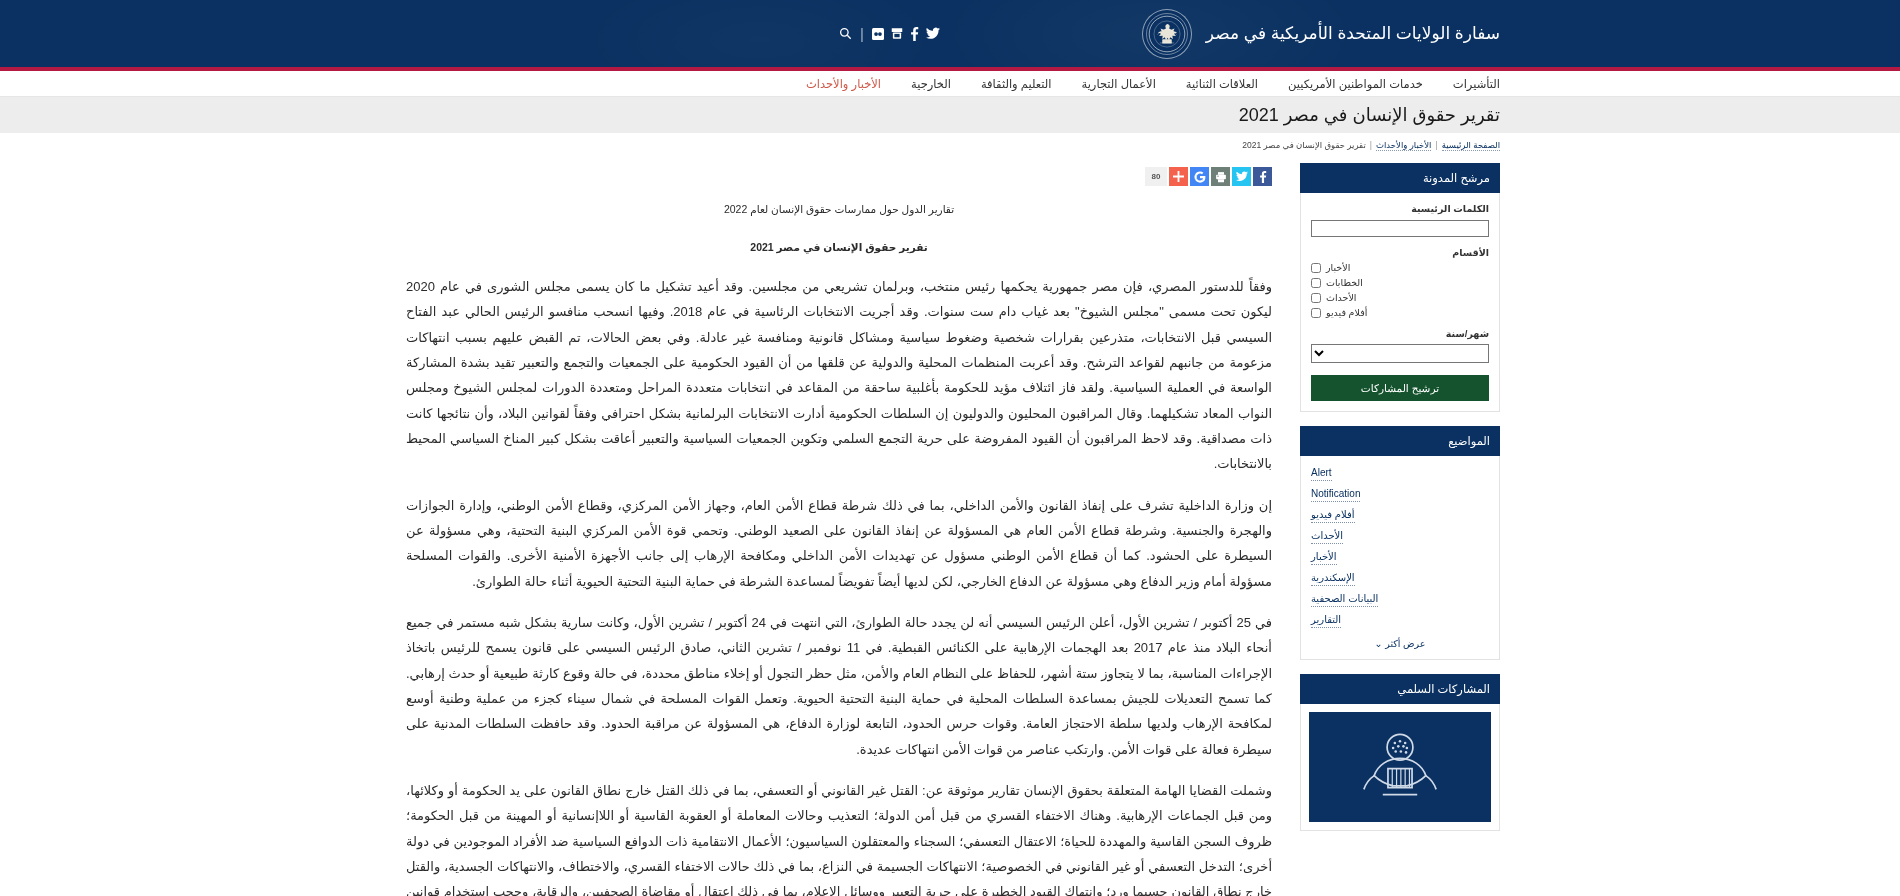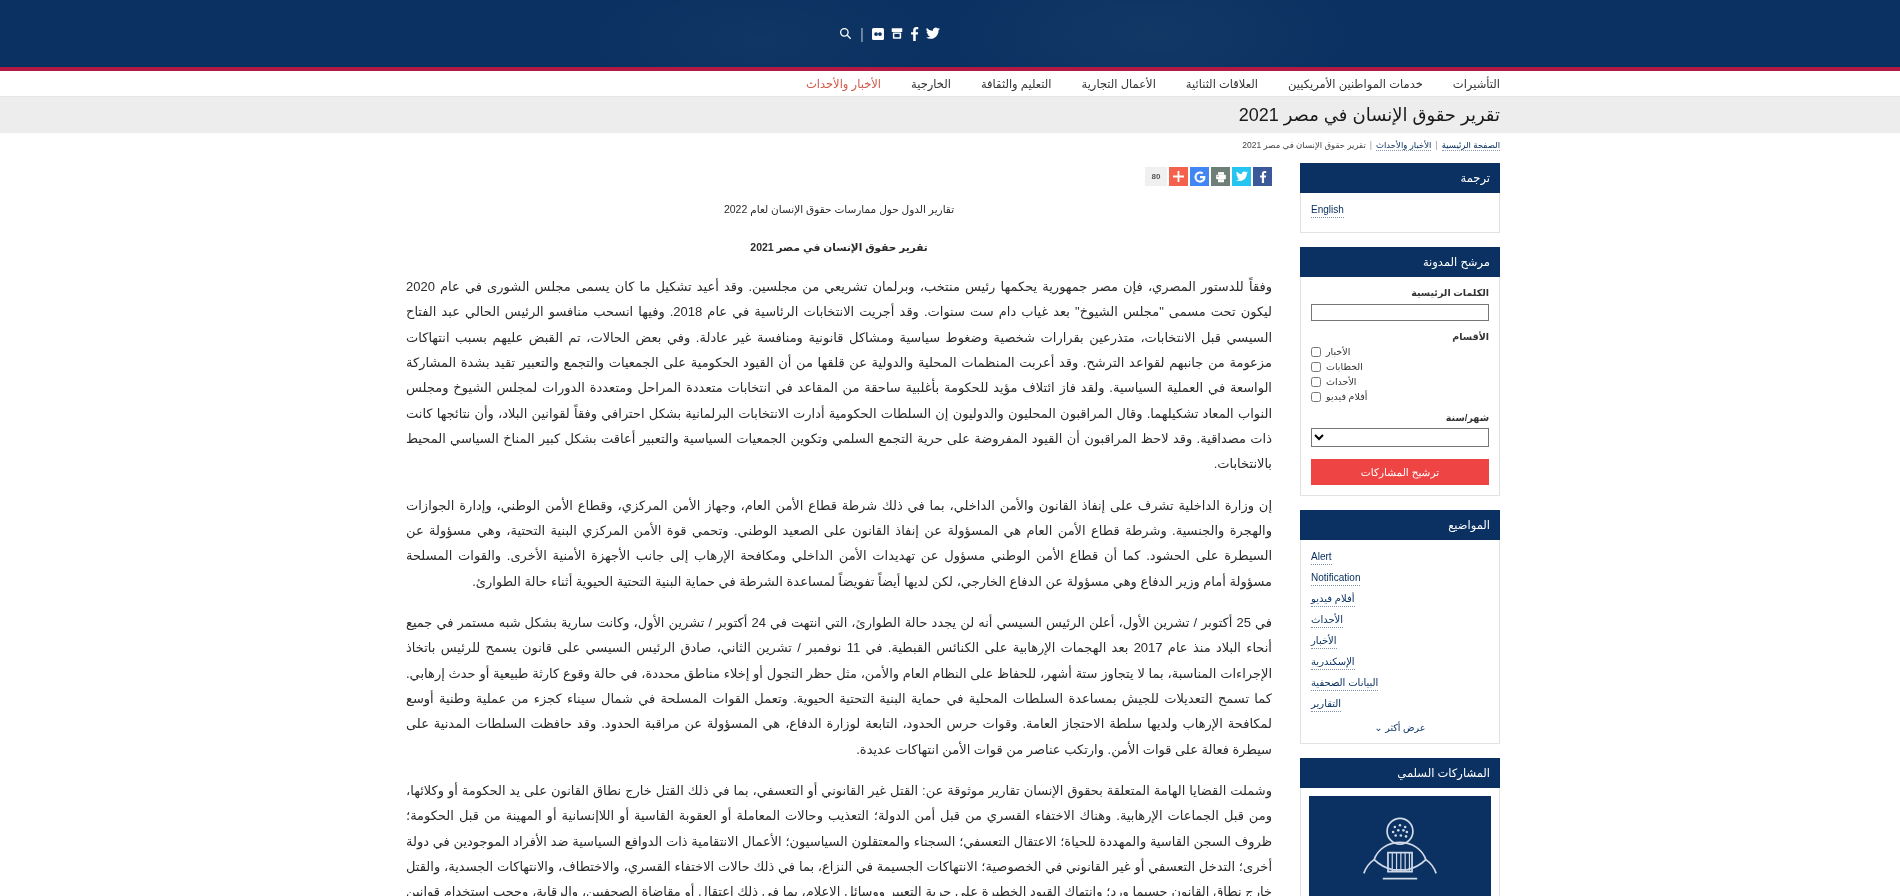--- a/index.html
+++ b/index.html
@@ -213,21 +213,21 @@
   .checkrow input[type=checkbox] { width: 10px; height: 10px; margin: 0; }
   .checkrow label { font-size: 9.5px; color: #333; cursor: pointer; }
   .select-input {
     width: 100%; height: 19px;
     border: 1px solid #767676; background: #fff;
     font-size: 10px; font-family: "Liberation Sans", sans-serif;
     direction: rtl;
   }
   .filter-btn {
     display: block; width: 100%; margin-top: 12px;
-    background: #ef4444; color: #fff;
+    background: #14532d; color: #fff;
     border: none; padding: 7px 0;
     font-size: 10.5px; cursor: pointer;
     font-family: "Liberation Sans", sans-serif;
   }
   .show-more {
     display: block; text-align: center;
     font-size: 9.5px; color: #0a3161;
     margin-top: 10px; cursor: pointer; text-decoration: none;
   }
   .recent-thumb {
@@ -237,20 +237,37 @@
     margin-top: 2px;
   }
   .recent-thumb svg { width: 86px; height: 86px; }
   .widget-body.tight { padding: 6px 8px 8px 8px; }
 </style>
 </head>
 <body>
 
 <header class="site-header">
   <div class="header-inner">
+    <div class="brand">
+      <span class="brand-title">سفارة الولايات المتحدة الأمريكية في مصر</span>
+      <span class="seal">
+        <svg viewBox="0 0 64 64" aria-hidden="true">
+          <circle cx="32" cy="32" r="30" fill="none" stroke="#ffffff" stroke-width="1.2" opacity="0.8"></circle>
+          <circle cx="32" cy="32" r="22" fill="none" stroke="#ffffff" stroke-width="0.8" opacity="0.55"></circle>
+          <g fill="#e8e4d8">
+            <path d="M32 15c2.6 0 4.6 1.9 4.6 4.3 0 1.2-.5 2.3-1.3 3.1l3.8 2.6 5.6-2.2-2 4.4 6.4 1.9-5.2 2.5 3.3 3.9-6.2-.6 1 5.6-4.6-3.2-1.9 5.6-2.6-4.6-2.6 4.6-1.9-5.6-4.6 3.2 1-5.6-6.2.6 3.3-3.9-5.2-2.5 6.4-1.9-2-4.4 5.6 2.2 3.8-2.6c-.8-.8-1.3-1.9-1.3-3.1 0-2.4 2-4.3 4.6-4.3z"></path>
+            <rect x="24" y="41" width="16" height="7" rx="1"></rect>
+          </g>
+          <g fill="none" stroke="#ffffff" stroke-width="0.7" opacity="0.75">
+            <path d="M16 33c4-6 10-9 16-9s12 3 16 9"></path>
+            <path d="M20 47h24"></path>
+          </g>
+        </svg>
+      </span>
+    </div>
 
     <div class="header-icons">
       <span class="hicon">
         <svg width="13" height="13" viewBox="0 0 16 16" fill="none" stroke="#fff" stroke-width="1.6">
           <circle cx="6.6" cy="6.6" r="4.6"></circle>
             <path d="M10.2 10.2 L14.4 14.4"></path>
         </svg>
       </span>
       <span class="hsep">|</span>
       <span class="hicon">
@@ -356,26 +373,20 @@
       <p class="art-center bold">تقرير حقوق الإنسان في مصر 2021</p>
       <p class="art-para">وفقاً للدستور المصري، فإن مصر جمهورية يحكمها رئيس منتخب، وبرلمان تشريعي من مجلسين. وقد أعيد تشكيل ما كان يسمى مجلس الشورى في عام 2020 ليكون تحت مسمى "مجلس الشيوخ" بعد غياب دام ست سنوات. وقد أجريت الانتخابات الرئاسية في عام 2018. وفيها انسحب منافسو الرئيس الحالي عبد الفتاح السيسي قبل الانتخابات، متذرعين بقرارات شخصية وضغوط سياسية ومشاكل قانونية ومنافسة غير عادلة. وفي بعض الحالات، تم القبض عليهم بسبب انتهاكات مزعومة من جانبهم لقواعد الترشح. وقد أعربت المنظمات المحلية والدولية عن قلقها من أن القيود الحكومية على الجمعيات والتجمع والتعبير تقيد بشدة المشاركة الواسعة في العملية السياسية. ولقد فاز ائتلاف مؤيد للحكومة بأغلبية ساحقة من المقاعد في انتخابات متعددة المراحل ومتعددة الدورات لمجلس الشيوخ ومجلس النواب المعاد تشكيلهما. وقال المراقبون المحليون والدوليون إن السلطات الحكومية أدارت الانتخابات البرلمانية بشكل احترافي وفقاً لقوانين البلاد، وأن نتائجها كانت ذات مصداقية. وقد لاحظ المراقبون أن القيود المفروضة على حرية التجمع السلمي وتكوين الجمعيات السياسية والتعبير أعاقت بشكل كبير المناخ السياسي المحيط بالانتخابات.</p>
       <p class="art-para">إن وزارة الداخلية تشرف على إنفاذ القانون والأمن الداخلي، بما في ذلك شرطة قطاع الأمن العام، وجهاز الأمن المركزي، وقطاع الأمن الوطني، وإدارة الجوازات والهجرة والجنسية. وشرطة قطاع الأمن العام هي المسؤولة عن إنفاذ القانون على الصعيد الوطني. وتحمي قوة الأمن المركزي البنية التحتية، وهي مسؤولة عن السيطرة على الحشود. كما أن قطاع الأمن الوطني مسؤول عن تهديدات الأمن الداخلي ومكافحة الإرهاب إلى جانب الأجهزة الأمنية الأخرى. والقوات المسلحة مسؤولة أمام وزير الدفاع وهي مسؤولة عن الدفاع الخارجي، لكن لديها أيضاً تفويضاً لمساعدة الشرطة في حماية البنية التحتية الحيوية أثناء حالة الطوارئ.</p>
       <p class="art-para">في 25 أكتوبر / تشرين الأول، أعلن الرئيس السيسي أنه لن يجدد حالة الطوارئ، التي انتهت في 24 أكتوبر / تشرين الأول، وكانت سارية بشكل شبه مستمر في جميع أنحاء البلاد منذ عام 2017 بعد الهجمات الإرهابية على الكنائس القبطية. في 11 نوفمبر / تشرين الثاني، صادق الرئيس السيسي على قانون يسمح للرئيس باتخاذ الإجراءات المناسبة، بما لا يتجاوز ستة أشهر، للحفاظ على النظام العام والأمن، مثل حظر التجول أو إخلاء مناطق محددة، في حالة وقوع كارثة طبيعية أو حدث إرهابي. كما تسمح التعديلات للجيش بمساعدة السلطات المحلية في حماية البنية التحتية الحيوية. وتعمل القوات المسلحة في شمال سيناء كجزء من عملية وطنية أوسع لمكافحة الإرهاب ولديها سلطة الاحتجاز العامة. وقوات حرس الحدود، التابعة لوزارة الدفاع، هي المسؤولة عن مراقبة الحدود. وقد حافظت السلطات المدنية على سيطرة فعالة على قوات الأمن. وارتكب عناصر من قوات الأمن انتهاكات عديدة.</p>
       <p class="art-para">وشملت القضايا الهامة المتعلقة بحقوق الإنسان تقارير موثوقة عن: القتل غير القانوني أو التعسفي، بما في ذلك القتل خارج نطاق القانون على يد الحكومة أو وكلائها، ومن قبل الجماعات الإرهابية. وهناك الاختفاء القسري من قبل أمن الدولة؛ التعذيب وحالات المعاملة أو العقوبة القاسية أو اللاإنسانية أو المهينة من قبل الحكومة؛ ظروف السجن القاسية والمهددة للحياة؛ الاعتقال التعسفي؛ السجناء والمعتقلون السياسيون؛ الأعمال الانتقامية ذات الدوافع السياسية ضد الأفراد الموجودين في دولة أخرى؛ التدخل التعسفي أو غير القانوني في الخصوصية؛ الانتهاكات الجسيمة في النزاع، بما في ذلك حالات الاختفاء القسري، والاختطاف، والانتهاكات الجسدية، والقتل خارج نطاق القانون حسبما ورد؛ وانتهاك القيود الخطيرة على حرية التعبير ووسائل الإعلام، بما في ذلك اعتقال أو مقاضاة الصحفيين، والرقابة، وحجب استخدام قوانين التشهير الجنائية؛ وفرض قيود خطيرة على حرية الإنترنت؛ والتشكيك الشديد في حرية التجمع السلمي وحرية تكوين الجمعيات، بما في ذلك القوانين التقييدية المفرطة بشأن تنظيم أو تمويل أو تشغيل المنظمات غير الحكومية ومنظمات المجتمع المدني؛ القيود المفروضة على حرية التنقل، بما في ذلك حظر السفر المفروض على المدافعين عن حقوق الإنسان والصحفيين والنشطاء؛ قيود خطيرة وغير معقولة على المشاركة السياسية؛ قيود حكومية خطيرة على منظمات حقوق الإنسان المحلية والدولية؛ والعنف الذي ينطوي على عنف أو التهديد بالعنف الذي تستهدف الأقليات والأشخاص ومزدوجي الميل الجنسي ومغايري الهوية الجنسية وثنائي الجنس، واستخدام القانون للقبض على هؤلاء الأشخاص ومقاضاتهم بشكل تعسفي.</p>
     </article>
   </main>
 
   <aside class="sidebar-col">
 
-    <section class="widget">
-      <div class="widget-head">ترجمة</div>
-      <div class="widget-body">
-        <a class="widget-link">English</a>
-      </div>
-    </section>
 
     <section class="widget">
       <div class="widget-head">مرشح المدونة</div>
       <div class="widget-body">
         <label class="field-label">الكلمات الرئيسية</label>
         <input class="text-input" type="text" value="" style="">
 
         <label class="field-label" style="margin-top:10px">الأقسام</label>
 
         <div class="checkrow">

